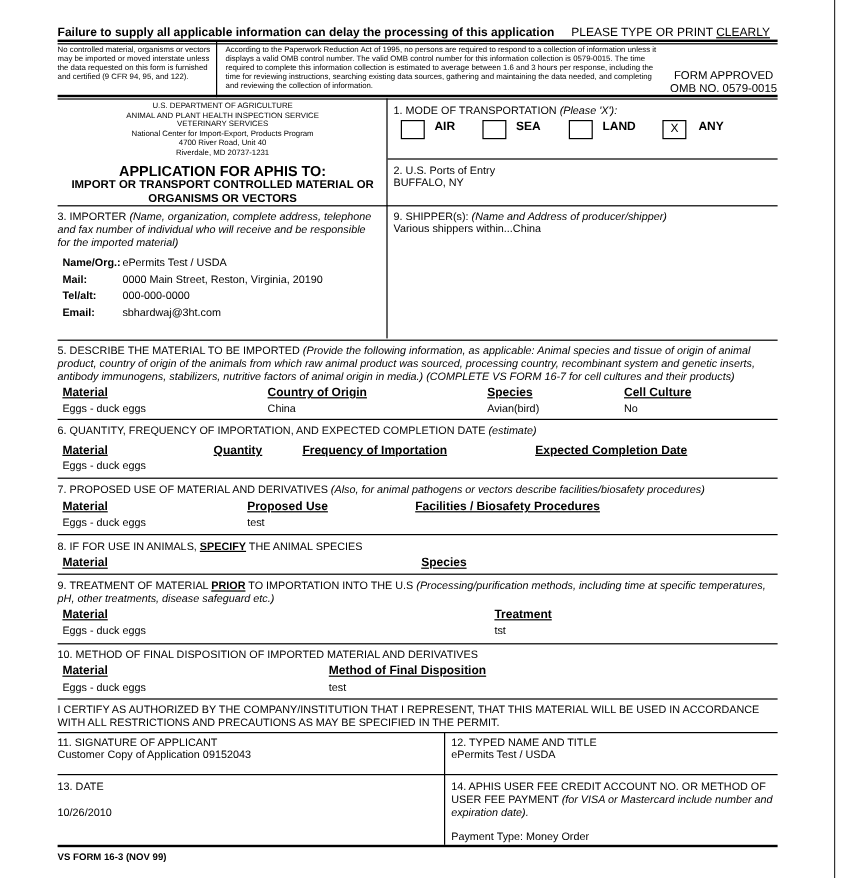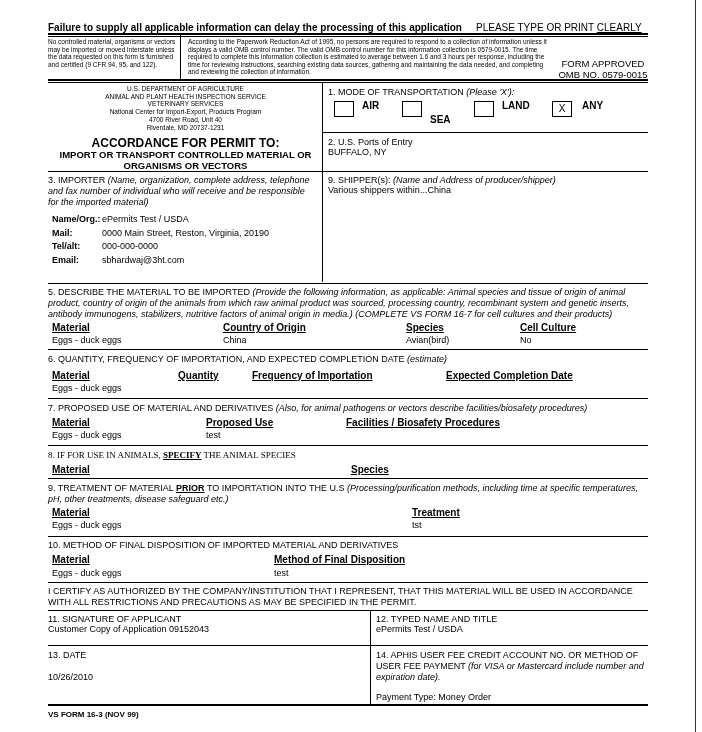--- a/index.html
+++ b/index.html
@@ -44,32 +44,32 @@
   <div class="dbl" style="top:79px;"></div>
 
   <div class="abs" style="left:0;top:85px;width:275px;text-align:center;font-size:6.5px;line-height:7.7px;">
     <div>U.S. DEPARTMENT OF AGRICULTURE</div>
     <div>ANIMAL AND PLANT HEALTH INSPECTION SERVICE</div>
     <div>VETERINARY SERVICES</div>
     <div>National Center for Import-Export, Products Program</div>
     <div>4700 River Road, Unit 40</div>
     <div>Riverdale, MD 20737-1231</div>
   </div>
-  <div class="abs b" style="left:0;top:136px;width:275px;text-align:center;font-size:12px;">ACCORDANCE FOR PERMIT TO:</div>
+  <div class="abs b" style="left:0;top:136px;width:275px;text-align:center;font-size:12px;">APPLICATION FOR APHIS TO:</div>
   <div class="abs b" style="left:10px;top:149px;width:255px;text-align:center;font-size:9.5px;line-height:11px;">IMPORT OR TRANSPORT CONTROLLED MATERIAL OR ORGANISMS OR VECTORS</div>
 
   <div class="vl" style="left:274px;top:82px;height:200px;"></div>
 
   <div class="abs t9" style="left:280px;top:87px;">
     <span>1.  MODE OF TRANSPORTATION </span><span class="i">(Please 'X'):</span>
   </div>
   <div class="abs" style="left:286px;top:99px;"><span class="cb"></span></div>
   <div class="mode" style="left:314px;">AIR</div>
   <div class="abs" style="left:354px;top:99px;"><span class="cb"></span></div>
-  <div class="mode" style="left:382px;margin-top:14px;">SEA</div>
+  <div class="mode" style="left:382px;">SEA</div>
   <div class="abs" style="left:426px;top:99px;"><span class="cb"></span></div>
   <div class="mode" style="left:454px;">LAND</div>
   <div class="abs" style="left:504px;top:99px;"><span class="cb">X</span></div>
   <div class="mode" style="left:534px;">ANY</div>
 
   <div class="hline" style="left:275px;width:325px;top:132px;"></div>
 
   <div class="abs t9" style="left:280px;top:137px;">2.  U.S. Ports of Entry</div>
   <div class="abs t9" style="left:280px;top:147px;">BUFFALO, NY</div>
 
@@ -121,21 +121,21 @@
     <span>7.  PROPOSED USE OF MATERIAL AND DERIVATIVES </span><span class="i">(Also, for animal pathogens or vectors describe facilities/biosafety procedures)</span>
   </div>
   <div class="abs hdr" style="left:4px;top:417px;">Material</div>
   <div class="abs hdr" style="left:158px;top:417px;">Proposed Use</div>
   <div class="abs hdr" style="left:298px;top:417px;">Facilities / Biosafety Procedures</div>
   <div class="abs t9" style="left:4px;top:430px;">Eggs - duck eggs</div>
   <div class="abs t9" style="left:158px;top:430px;">test</div>
 
   <div class="hline" style="top:445px;"></div>
 
-  <div class="abs t9" style="left:0;top:450px;font-family:Liberation Serif, serif;">
+  <div class="abs t9" style="left:0;top:450px;">
     <span>8.  IF FOR USE IN ANIMALS, </span><span class="b u">SPECIFY</span><span> THE ANIMAL SPECIES</span>
   </div>
   <div class="abs hdr" style="left:4px;top:464px;">Material</div>
   <div class="abs hdr" style="left:303px;top:464px;">Species</div>
 
   <div class="hline" style="top:478px;"></div>
 
   <div class="abs t9" style="left:0;top:483px;width:600px;">
     <span>9.  TREATMENT OF MATERIAL </span><span class="b u">PRIOR</span><span> TO IMPORTATION INTO THE U.S </span><span class="i">(Processing/purification methods, including time at specific temperatures, pH, other treatments, disease safeguard etc.)</span>
   </div>

